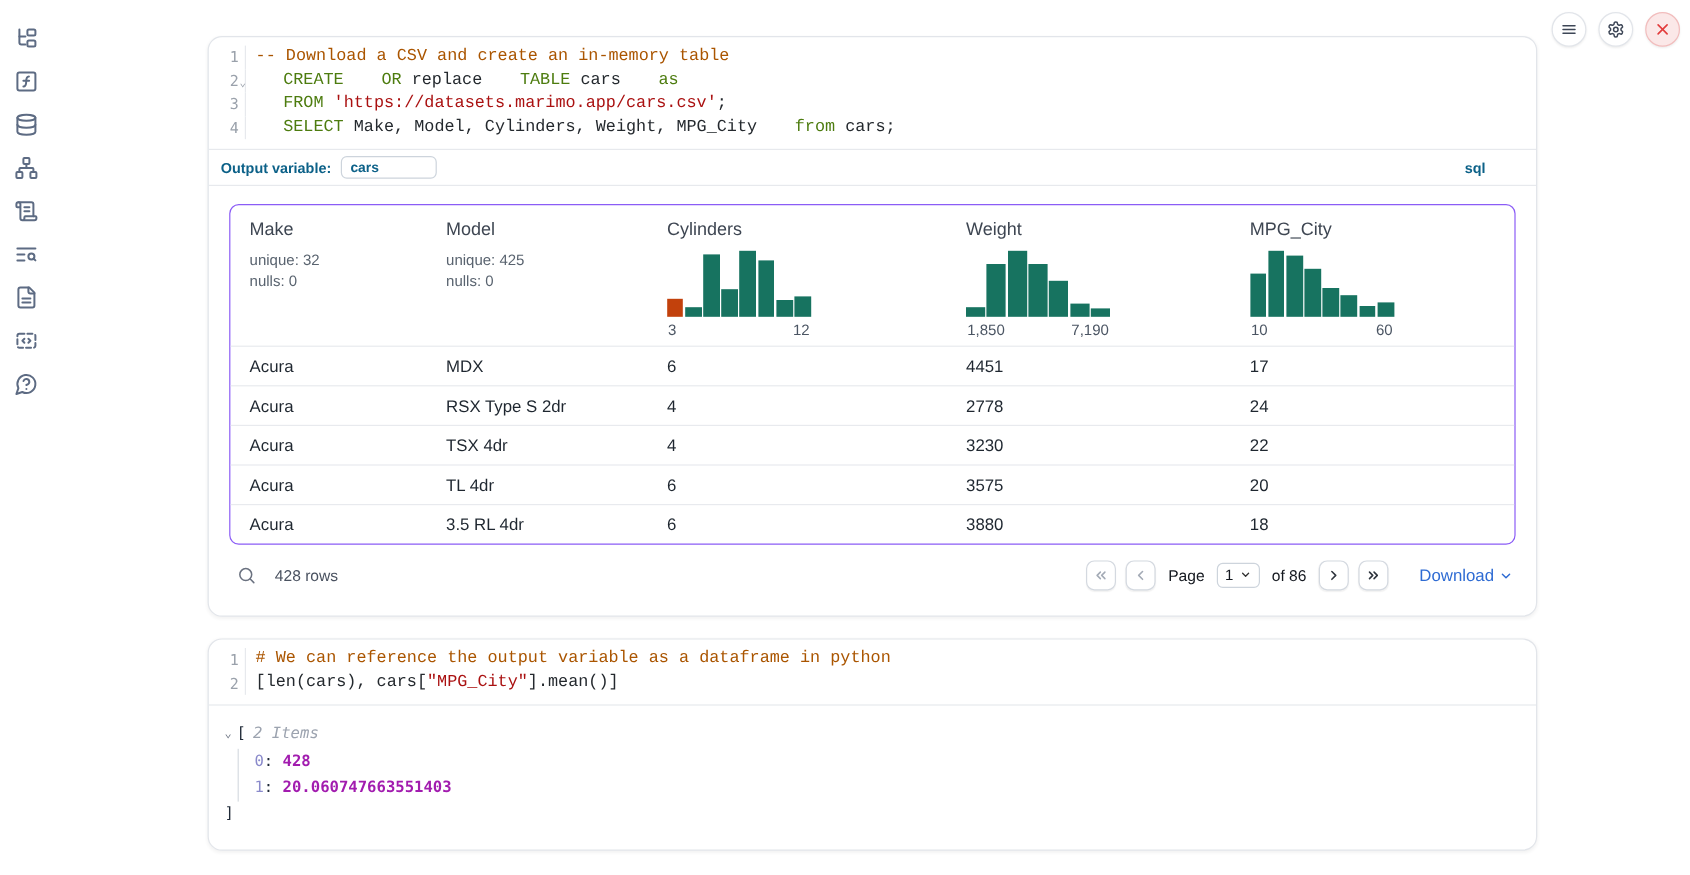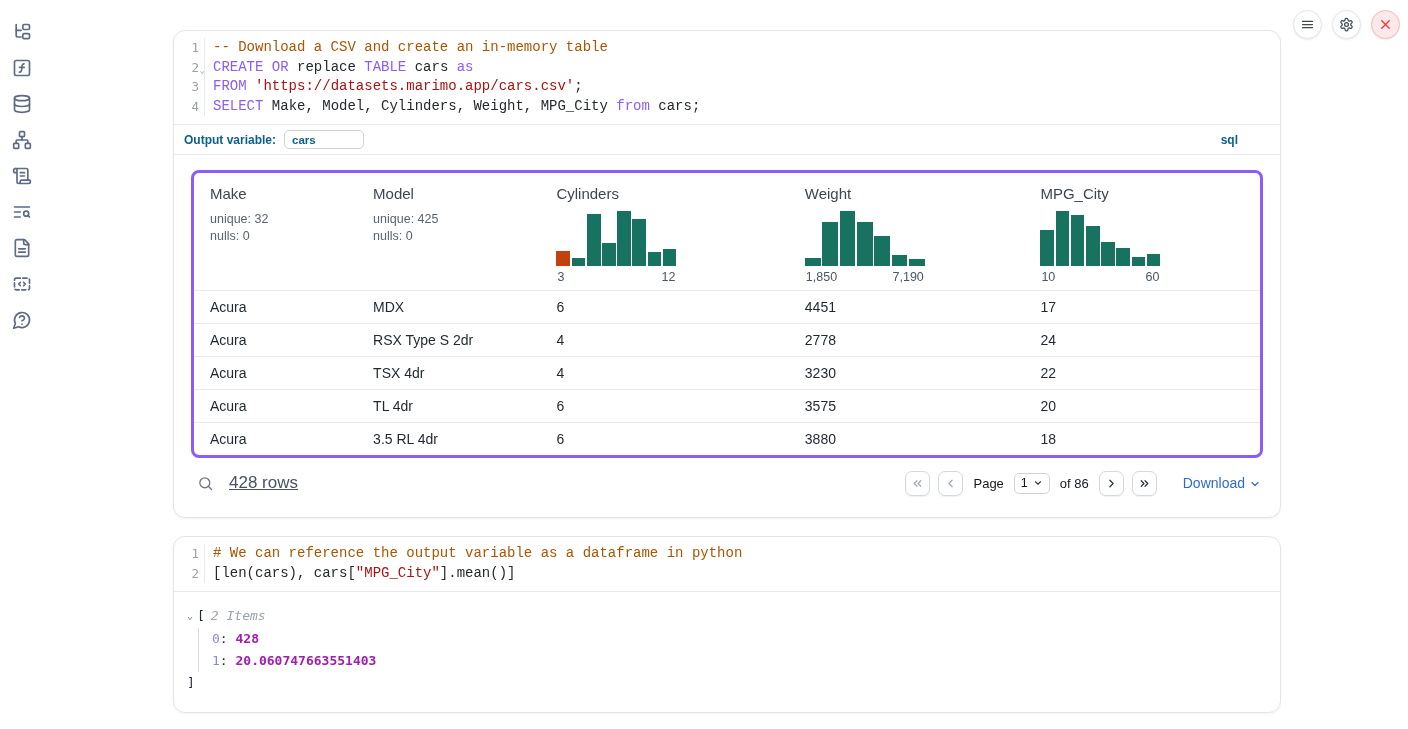--- a/index.html
+++ b/index.html
@@ -30,60 +30,60 @@
   
   .code-editor { padding:7px 0 8px; font-family:"DejaVu Sans Mono", monospace;
                  font-size:14px; cursor:text; }
   .code-line { display:flex; line-height:19.5px; }
   .gutter { flex:0 0 31px; width:31px; text-align:right; padding-right:5px;
             color:#9aa1ab; font-size:12.5px; border-right:1px solid #e7e9ed;
             font-family:"DejaVu Sans Mono", monospace; position:relative; }
   .fold-caret { position:absolute; right:-1px; bottom:-3px; font-size:9px;
                 color:#9aa1ab; cursor:pointer; }
   .code-text { padding-left:8px; white-space:pre; color:#24292e;font-family:Liberation Mono, monospace; }
-  .tok-keyword { color:#8b5cf6; }
+  .tok-keyword { color:#4d7c0f;margin-left:23px; }
   .tok-comment { color:#aa5500; }
   .tok-string  { color:#aa1111; }
   .tok-plain   { color:#24292e;text-align:right; }
 
   
   .outvar-bar { display:flex; align-items:center; gap:8px;
                 border-top:1px solid #e7e9ed; border-bottom:1px solid #e7e9ed;
                 padding:5px 10px; }
   .outvar-label { font-size:12px; font-weight:700; color:#0c6188; }
   .outvar-input { width:80px; height:19px; border:1px solid #cdd4dc; border-radius:5px;
                   font-size:11.5px; font-weight:700; color:#0c6188; padding:0 7px;
                   font-family:"Liberation Sans", sans-serif; outline:none; }
   .lang-badge { margin-left:auto; margin-right:32px; font-size:12px; font-weight:700;
                 color:#0c6188; cursor:pointer; }
 
   
   .cell-output { padding:15px 17px 18px; }
-  .data-table { border:3px solid #8b5cf6; border-radius:8px; overflow:hidden; }
+  .data-table { border:1px solid #8b5cf6; border-radius:8px; overflow:hidden; }
   .t-head, .t-row { display:grid; grid-template-columns:15.3% 17.2% 23.3% 22.1% 1fr; }
   .t-head { padding:12px 0 6px; }
   .t-col { padding-left:16px; }
   .t-colname { font-size:15px; color:#3e4652; margin-bottom:9px; cursor:pointer; }
   .t-stat { font-size:12.5px; color:#59636f; line-height:17px; }
   .hist { width:120px; margin-top:3px; }
   .hist-bars { display:flex; align-items:flex-end; gap:1.5px; height:55px; }
   .hist-bar { flex:1; }
   .hist-labels { display:flex; justify-content:space-between; font-size:12.5px;
                  color:#4b5563; margin-top:4px; padding:0 1px; }
   .t-row { border-top:1px solid #e8eaee; height:33px; align-items:center;
            font-size:14px; color:#1f2730; cursor:default; }
   .t-cell { padding-left:16px; }
 
   
   .table-footer { display:flex; align-items:center; margin-top:9px; height:32px;
                   padding:0 2px 0 6px; }
   .icon-btn { background:none; border:none; cursor:pointer; color:#6b7280;
               display:flex; align-items:center; }
   .icon-btn svg { width:17px; height:17px; }
-  .rowcount { margin-left:15px; font-size:17px; color:#4a5260;text-decoration:underline; }
+  .rowcount { margin-left:15px; font-size:13px; color:#4a5260; }
   .pager { margin-left:auto; display:flex; align-items:center; gap:8px; }
   .pg-btn { width:25px; height:25px; border:1px solid #d4d9e0; border-radius:7px;
             background:#fff; box-shadow:0 1px 1px rgba(0,0,0,.06); cursor:pointer;
             display:flex; align-items:center; justify-content:center; color:#30363f; }
   .pg-btn.muted { color:#a4abb6; }
   .pg-btn svg { width:13px; height:13px; }
   .page-label, .of-label { font-size:13px; color:#14181f; margin:0 2px; }
   .page-select { display:flex; align-items:center; gap:5px; border:1px solid #cdd4dc;
                  border-radius:5px; height:21px; padding:0 6px; font-size:12.5px;
                  color:#14181f; cursor:pointer; background:#fff; }

